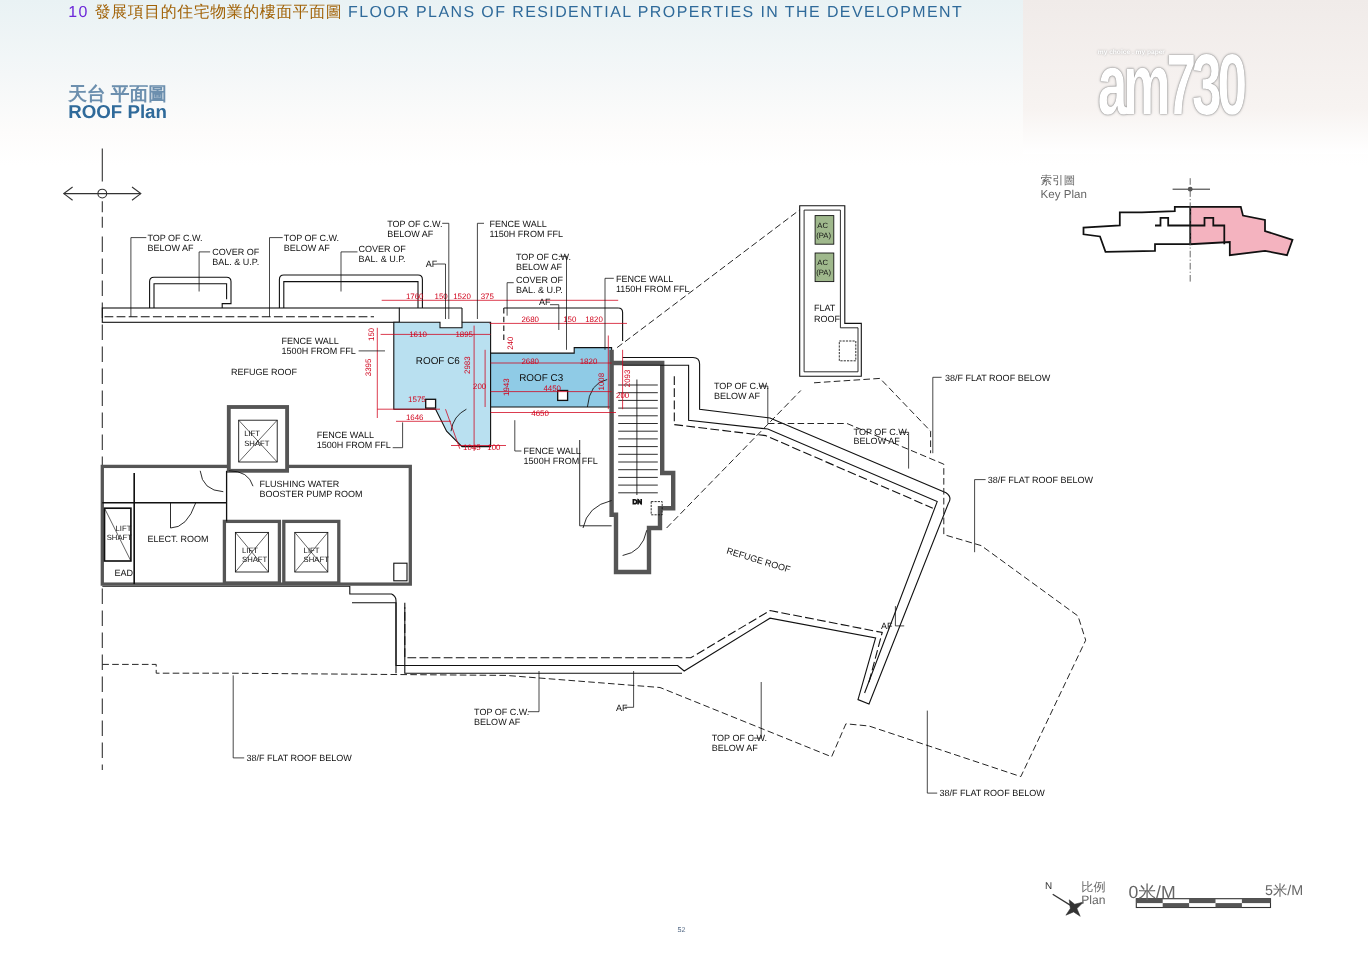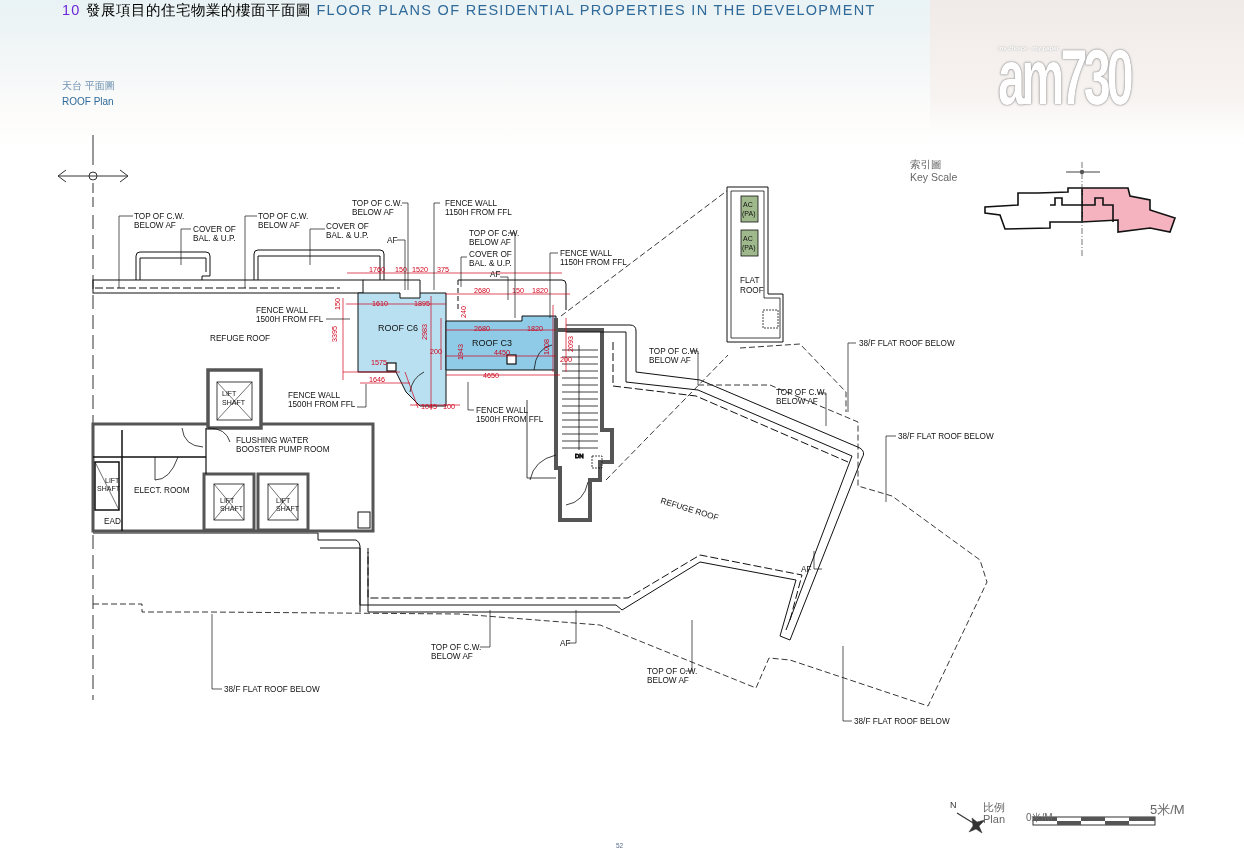--- a/index.html
+++ b/index.html
@@ -2,34 +2,34 @@
 <html><head>
 <meta charset="utf-8">
 <style>
   html,body{margin:0;padding:0;}
   body{width:1244px;height:866px;position:relative;overflow:hidden;background:#fff;font-family:"Liberation Sans",sans-serif;}
   .bg{position:absolute;left:0;top:0;width:1244px;height:150px;
       background:linear-gradient(180deg,#e9f2f4 0%,#f4f7f8 45%,#fdfcfb 80%,#ffffff 100%);}
   .bg2{position:absolute;left:930px;top:0;width:314px;height:140px;background:linear-gradient(180deg,#f0ebe9,#f7f3f1 70%,#fff);}
   .hdr{position:absolute;left:62px;top:1px;font-size:14.5px;color:#2f6a9a;letter-spacing:1.3px;white-space:nowrap;}
   .hdr .num{color:#6d28d9;}
-  .hdr .zh{color:#000000;letter-spacing:0.5px;}
-  .sub{position:absolute;left:62px;top:78px;font-size:10px;color:#2f6a9a;line-height:16px;}
+  .hdr .zh{color:#a16207;letter-spacing:0.5px;}
+  .sub{position:absolute;left:62px;top:78px;font-size:17px;color:#2f6a9a;line-height:16px;font-weight:bold;}
   .sub .zh{color:#6c8fae;}
   .logo{position:absolute;left:998px;top:40px;width:192px;height:72px;}
   .logo .tag{position:absolute;left:0;top:5px;font-size:6px;color:#fff;font-weight:bold;text-shadow:0 0 2px #999;}
   .logo .big{position:absolute;left:0;top:-6px;font-size:78px;font-weight:bold;color:#fff;letter-spacing:-6px;
              transform:scaleX(0.62);transform-origin:left top;text-shadow:0 0 3px #888,0 0 1px #555;font-family:"Liberation Sans",sans-serif;line-height:86px;}
-  .keylbl{position:absolute;left:910px;top:158px;font-size:10.5px;color:#666;line-height:13px;}
+  .keylbl{position:absolute;left:946px;top:158px;font-size:10.5px;color:#666;line-height:13px;}
   .plan{position:absolute;left:0;top:0;}
   .t{font-family:"Liberation Sans",sans-serif;font-size:8.2px;fill:#111;}
   .r{font-family:"Liberation Sans",sans-serif;font-size:7.2px;fill:#d0021b;}
   .scale{position:absolute;left:950px;top:800px;width:240px;height:40px;}
   .scale .lbl{position:absolute;left:33px;top:1px;font-size:11px;color:#666;line-height:12px;}
-  .scale .z{position:absolute;left:76px;top:11px;font-size:10px;color:#666;}
+  .scale .z{position:absolute;left:76px;top:1px;font-size:16px;color:#666;}
   .scale .f{position:absolute;left:200px;top:1px;font-size:13px;color:#666;}
   .pageno{position:absolute;left:616px;top:842px;font-size:6.5px;color:#5a6f8a;}
 </style>
 </head>
 <body>
 
 <div class="bg"></div>
 <div class="bg2"></div>
 
 <div class="hdr">
@@ -43,21 +43,21 @@
   <div>ROOF Plan</div>
 </div>
 
 <div class="logo">
   <div class="big">am730</div>
   <div class="tag">my choice . my paper</div>
 </div>
 
 <div class="keylbl">
   <div>索引圖</div>
-  <div>Key Scale</div>
+  <div>Key Plan</div>
 </div>
 
 <svg class="plan" width="1244" height="866" viewBox="0 0 1244 866">
 
   <g stroke="#333" fill="none" stroke-width="1">
     <line x1="93" y1="135" x2="93" y2="165"></line>
     <line x1="93" y1="183" x2="93" y2="210" stroke-dasharray="10,4"></line>
     <line x1="58" y1="176" x2="128" y2="176"></line>
     <polyline points="66,170 58,176 66,182"></polyline>
     <polyline points="120,170 128,176 120,182"></polyline>

